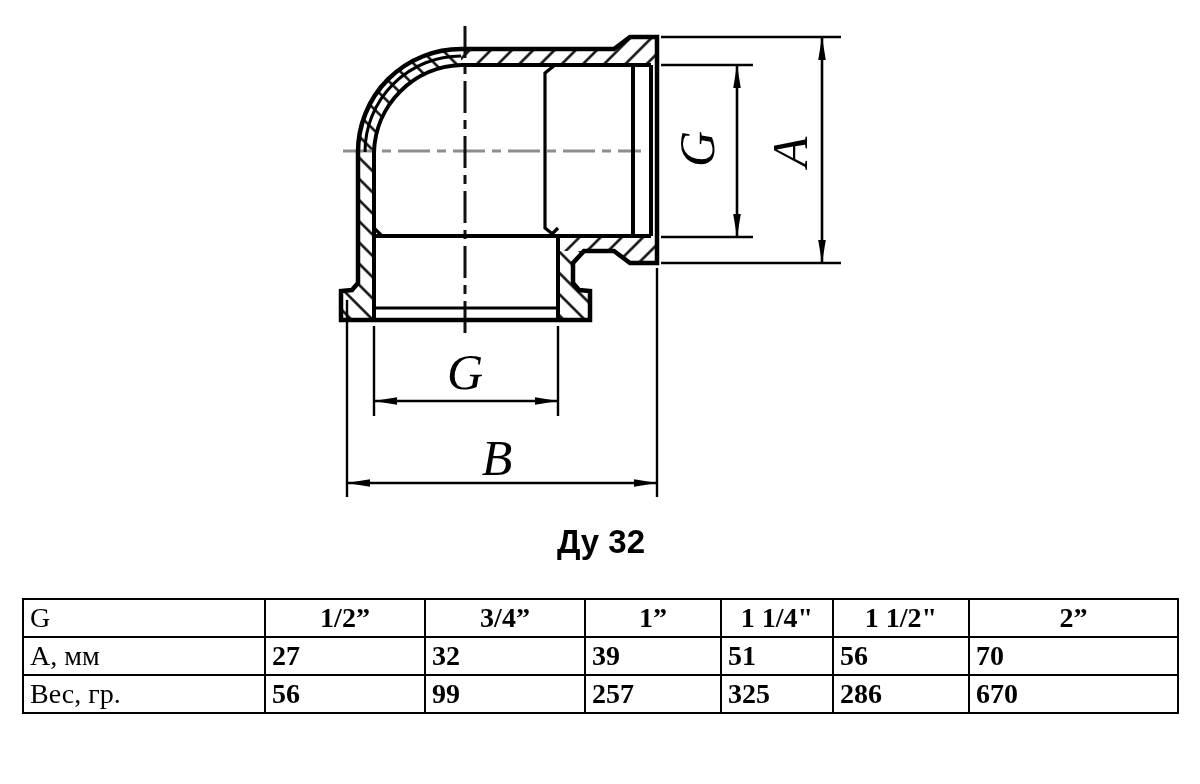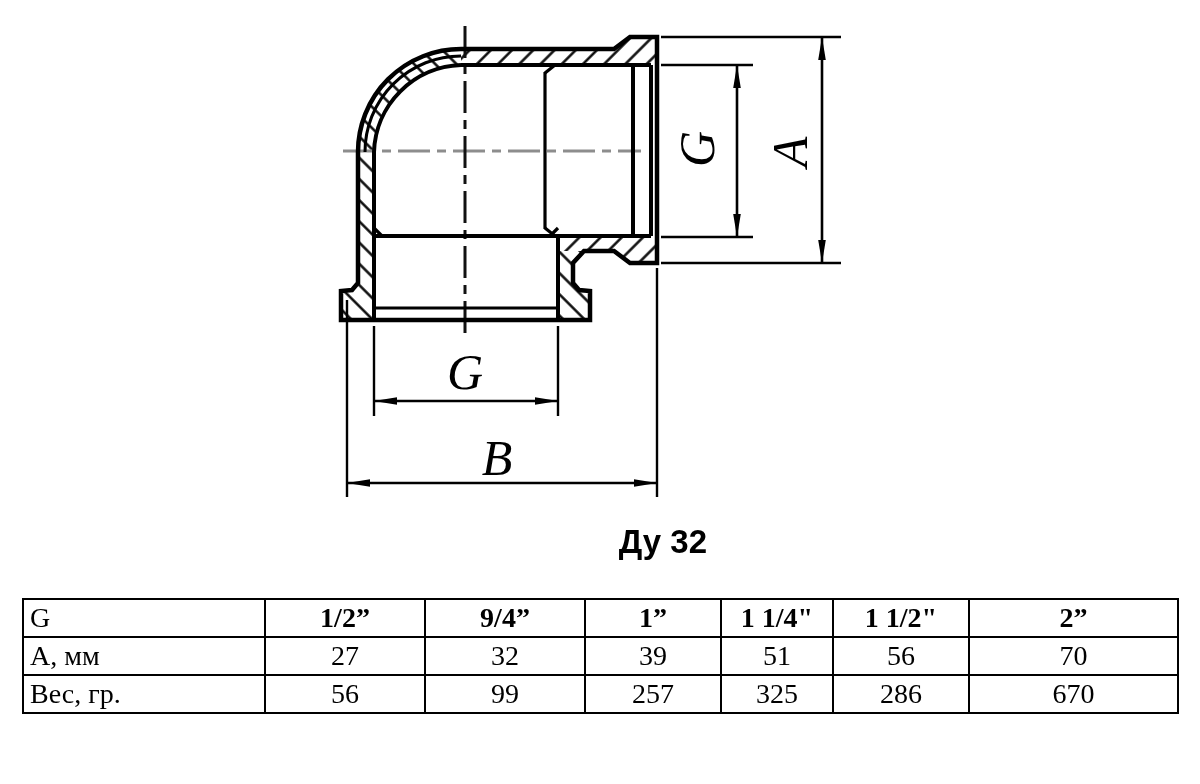--- a/index.html
+++ b/index.html
@@ -1,28 +1,28 @@
 <!DOCTYPE html>
 <html><head>
 <meta charset="utf-8">
 <style>
   html,body{margin:0;padding:0;background:#ffffff;}
   body{width:1200px;height:784px;position:relative;overflow:hidden;
        font-family:"Liberation Serif",serif;color:#000;}
   .stage{position:absolute;left:0;top:0;width:1200px;height:784px;background:#fff;}
   svg.drawing{position:absolute;left:0;top:0;}
   svg .dim-letter{font-family:"Liberation Serif",serif;font-style:italic;font-size:50px;fill:#000;}
-  .caption{position:absolute;left:495px;top:523px;width:212px;text-align:right;
+  .caption{position:absolute;left:495px;top:523px;width:212px;text-align:center;
            font-family:"Liberation Sans",sans-serif;font-weight:bold;font-size:33px;color:#000;}
   table.spec{position:absolute;left:22px;top:598px;border-collapse:collapse;table-layout:fixed;
              font-family:"Liberation Serif",serif;font-size:28px;color:#000;background:#fff;}
   table.spec td{border:2px solid #000;height:36px;padding:0 6px;white-space:nowrap;overflow:hidden;}
   td.lbl{text-align:left;padding-left:10px;font-weight:normal;}
   td.hdr{text-align:center;font-weight:bold;}
-  td.val{text-align:center;font-weight:normal;}
+  td.val{text-align:left;font-weight:bold;}
 </style>
 </head>
 <body>
 
 <div class="stage">
 
   <svg class="drawing" width="1200" height="590" viewBox="0 0 1200 590">
     <defs>
       <pattern id="hatchF" patternUnits="userSpaceOnUse" width="15" height="15" patternTransform="rotate(45)">
         <line x1="7.5" y1="0" x2="7.5" y2="15" stroke="#000" stroke-width="2.4"></line>
@@ -111,21 +111,21 @@
         <col style="width:160px">
       <col style="width:136px">
         <col style="width:112px">
         <col style="width:136px">
       <col style="width:209px">
     </colgroup>
     <tbody>
         <tr>
       <td class="lbl">G</td>
       <td class="hdr">1/2”</td>
-      <td class="hdr">9/4”</td>
+      <td class="hdr">3/4”</td>
       <td class="hdr">1”</td>
       <td class="hdr">1 1/4"</td>
       <td class="hdr">1 1/2"</td>
       <td class="hdr">2”</td>
     </tr>
     <tr>
       <td class="lbl">A, мм</td>
       <td class="val">27</td>
       <td class="val">32</td>
       <td class="val">39</td>

